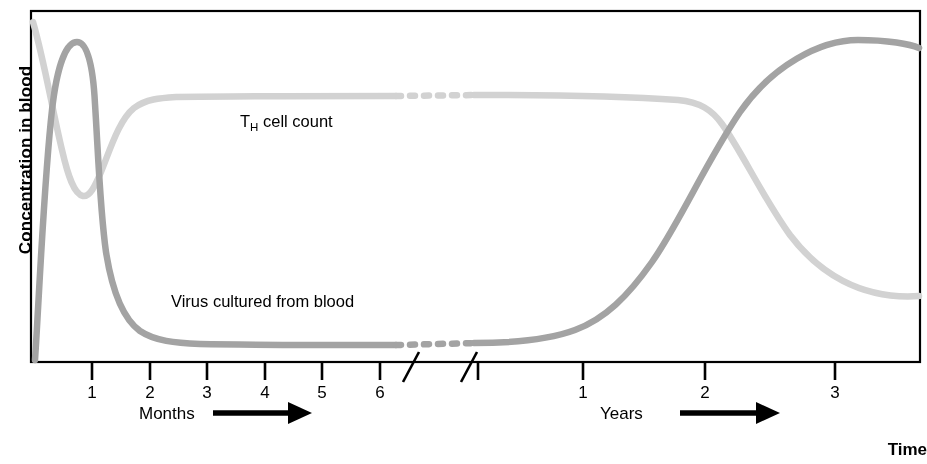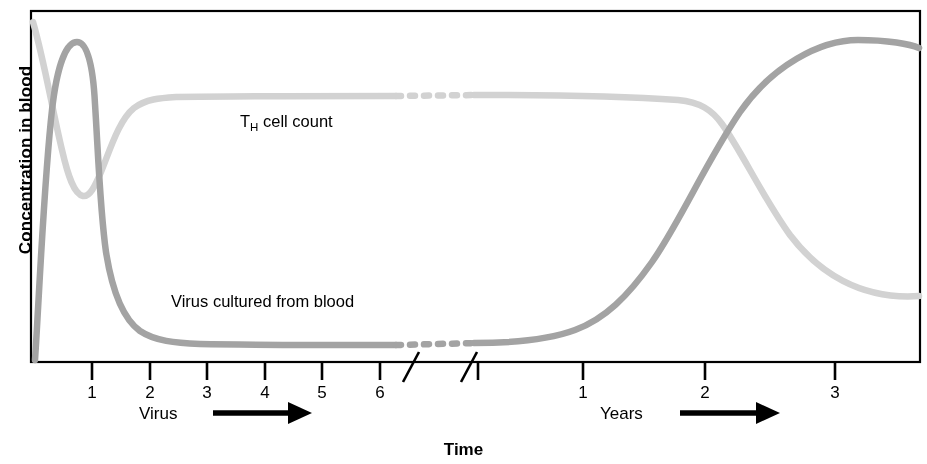--- a/index.html
+++ b/index.html
@@ -73,21 +73,21 @@
     color: #000000;
     white-space: nowrap;
   }
   #months-label { left: 139px; top: 404px; }
   #years-label  { left: 600px; top: 404px; }
   #time-label {
     position: absolute;
     left: 0;
     top: 440px;
     width: 927px;
-    text-align: center;
+    text-align: right;
     font-size: 17px;
     font-weight: bold;
     color: #000000;
   }
 </style>
 </head>
 <body>
 
 <div id="figure">
 
@@ -167,18 +167,18 @@
   <div class="tick-num" style="left:135px; top:383px;">2</div>
   <div class="tick-num" style="left:192px; top:383px;">3</div>
   <div class="tick-num" style="left:250px; top:383px;">4</div>
   <div class="tick-num" style="left:307px; top:383px;">5</div>
   <div class="tick-num" style="left:365px; top:383px;">6</div>
 
   <div class="tick-num" style="left:568px; top:383px;">1</div>
   <div class="tick-num" style="left:690px; top:383px;">2</div>
   <div class="tick-num" style="left:820px; top:383px;">3</div>
 
-  <div class="seg-label" id="months-label">Virus</div>
+  <div class="seg-label" id="months-label">Months</div>
   <div class="seg-label" id="years-label">Years</div>
 
   <div id="time-label">Time</div>
 
 </div>
 
 </body></html>

